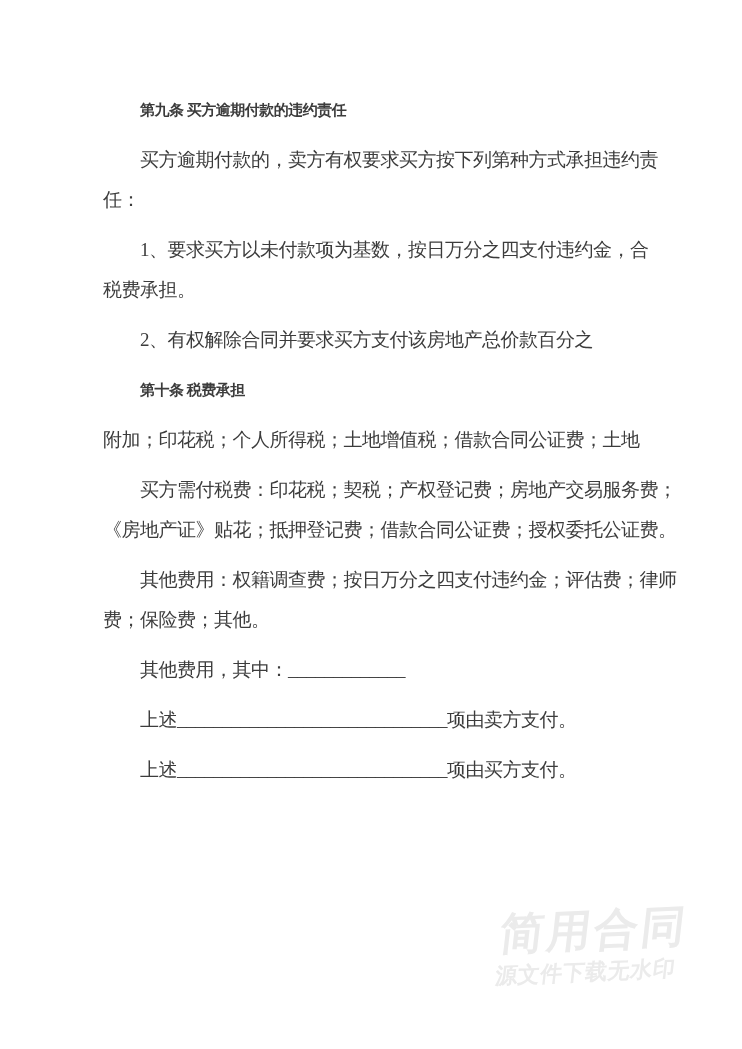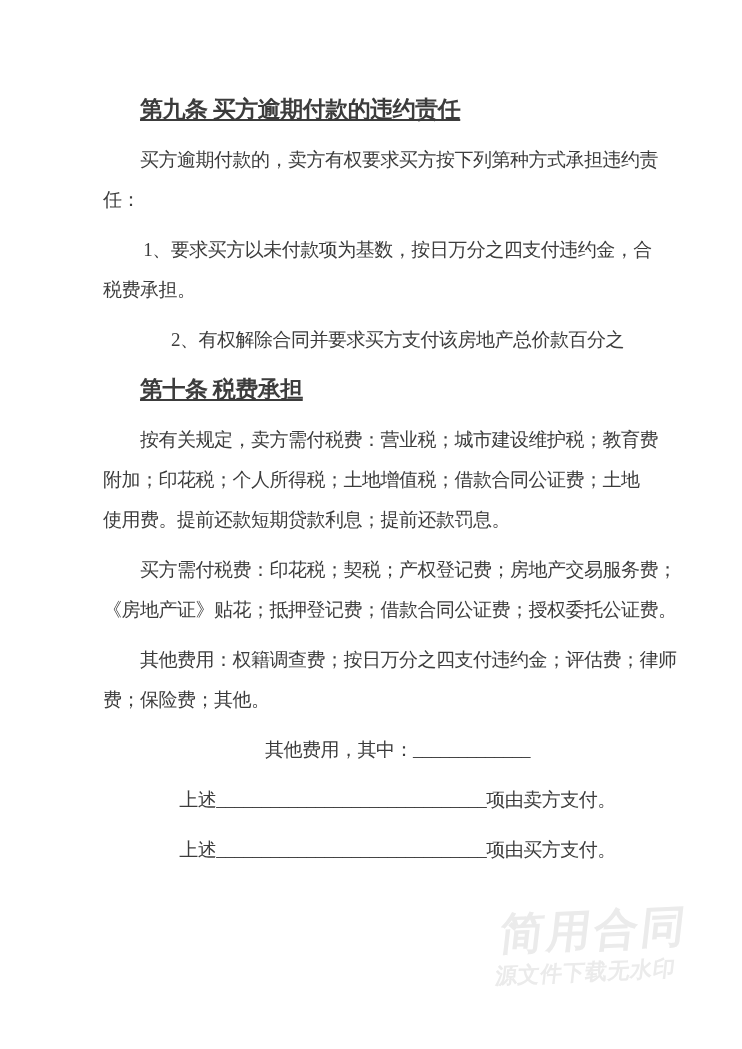--- a/index.html
+++ b/index.html
@@ -12,37 +12,36 @@
     font-family: "Liberation Serif", "DejaVu Serif", serif;
     color: #3c3c3c;
   }
   .doc {
     position: absolute;
     left: 103px;
     top: 90px;
     width: 552px;
   }
   .heading {
-    font-size: 23px;
+    font-size: 15px;
     font-weight: bold;
     line-height: 40px;
     letter-spacing: -0.5px;
     text-indent: 37px;
     margin: 0 0 10px 0;
     white-space: nowrap;
-    text-decoration: underline;
   }
   .para { margin: 0 0 10px 0; }
   .line {
     font-size: 19px;
     line-height: 40px;
     letter-spacing: -0.5px;
     white-space: nowrap;
   }
-  .line.indent { text-indent: 37px; text-align: center; }
+  .line.indent { text-indent: 37px; }
   .watermark {
     position: absolute;
     left: 503px;
     top: 910px;
     color: #ebebeb;
     font-family: "Liberation Sans", "DejaVu Sans", sans-serif;
     font-weight: bold;
     transform: rotate(-2.5deg) skewX(-9deg);
     transform-origin: left top;
     pointer-events: none;
@@ -78,23 +77,21 @@
       <div class="line">税费承担。</div>
     </div>
 
     <div class="para">
       <div class="line indent">2、有权解除合同并要求买方支付该房地产总价款百分之</div>
     </div>
 
     <div class="heading">第十条 税费承担</div>
 
     <div class="para">
-      <div class="line indent">按有关规定，卖方需付税费：营业税；城市建设维护税；教育费</div>
       <div class="line">附加；印花税；个人所得税；土地增值税；借款合同公证费；土地</div>
-      <div class="line">使用费。提前还款短期贷款利息；提前还款罚息。</div>
     </div>
 
     <div class="para">
       <div class="line indent">买方需付税费：印花税；契税；产权登记费；房地产交易服务费；</div>
       <div class="line">《房地产证》贴花；抵押登记费；借款合同公证费；授权委托公证费。</div>
     </div>
 
     <div class="para">
       <div class="line indent">其他费用：权籍调查费；按日万分之四支付违约金；评估费；律师</div>
       <div class="line">费；保险费；其他。</div>

